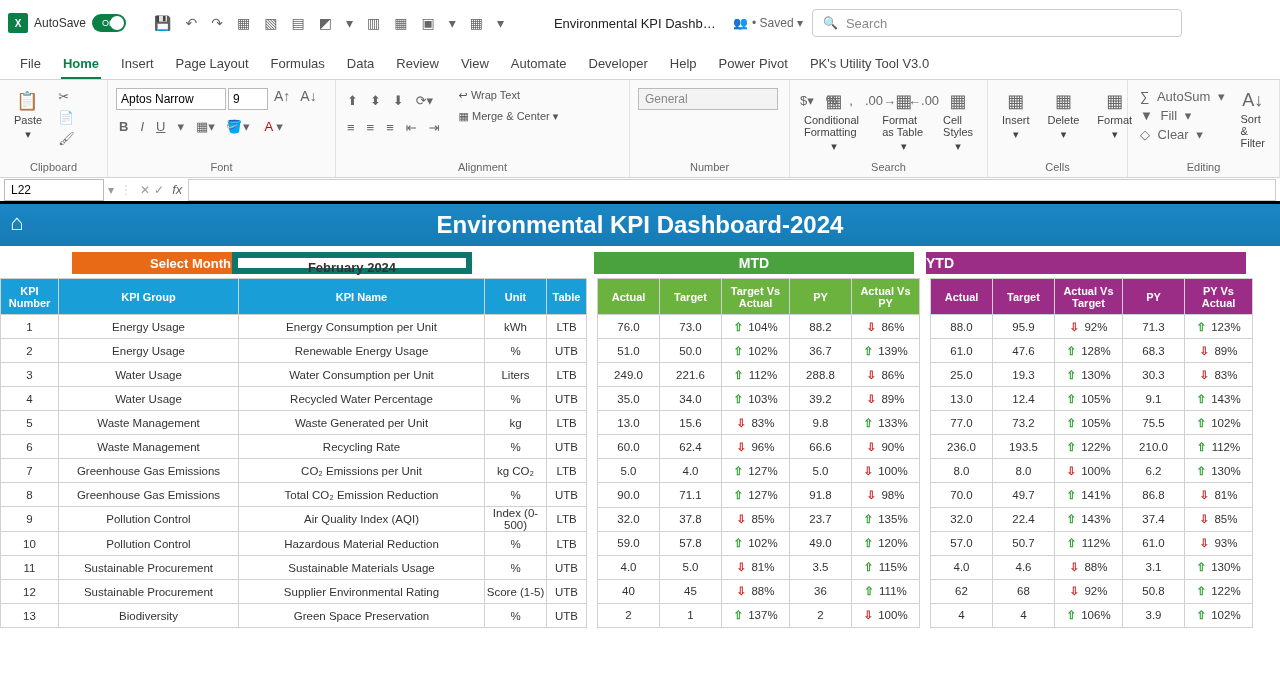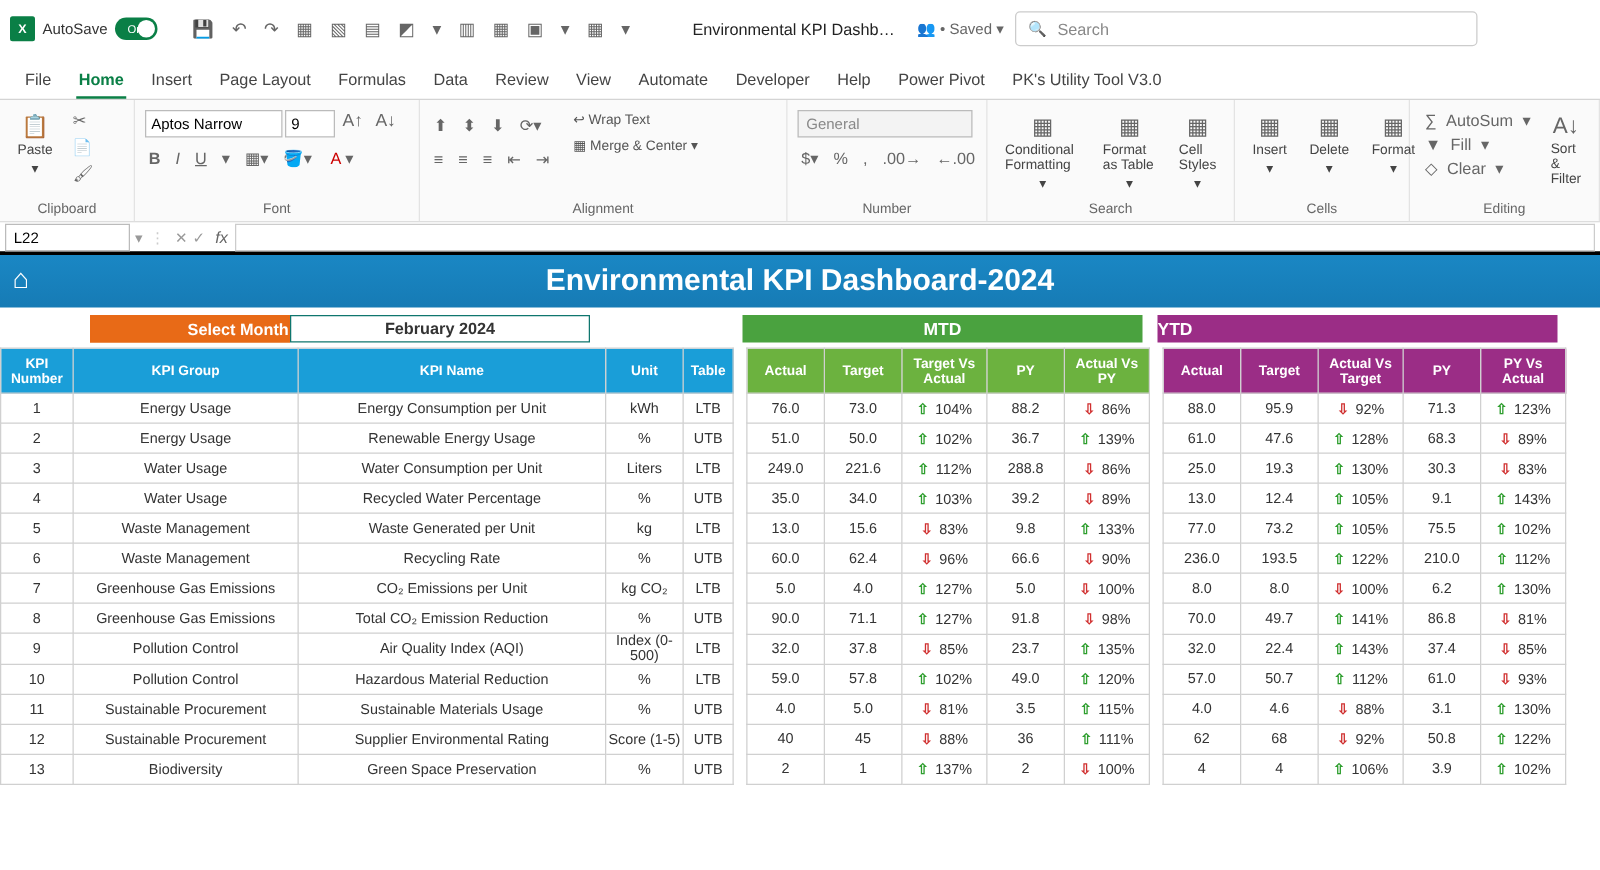--- a/index.html
+++ b/index.html
@@ -40,21 +40,21 @@
 .namebox { width:100px; height:22px; border:1px solid #bbb; margin:0 4px; padding:2px 6px; font-size:12px; }
 .fx-lbl { font-style:italic; color:#666; padding:0 6px; font-size:13px; }
 .fx-input { flex:1; height:22px; border:1px solid #ccc; margin-right:4px; background:#fff; }
 
 .sheet { position:relative; }
 .banner { height:42px; background:linear-gradient(#1a87c4,#167bb5); color:#fff; display:flex; align-items:center; justify-content:center; font-size:24px; font-weight:bold; }
 .home-ic { position:absolute; left:10px; top:6px; font-size:22px; color:#fff; }
 
 .month-row { display:flex; height:22px; margin-top:6px; }
 .sel-month { width:160px; margin-left:72px; background:#e86a17; color:#fff; text-align:right; font-size:13px; font-weight:600; line-height:22px; border:1px solid #e86a17; }
-.month-val { width:240px; background:#fff; border:1px solid #0f766e; text-align:center; font-size:13px; font-weight:600; line-height:20px; }
+.month-val { width:240px; background:#fff; border:6px solid #0f766e; text-align:center; font-size:13px; font-weight:600; line-height:20px; }
 .mtd-hdr { width:320px; margin-left:122px; background:#4aa23f; color:#fff; text-align:center; font-weight:bold; font-size:14px; line-height:22px; }
 .ytd-hdr { width:320px; margin-left:12px; background:#9b2d86; color:#fff; text-align:left; font-weight:bold; font-size:14px; line-height:22px; }
 
 .grid { display:flex; margin-top:4px; }
 .tbl { border-collapse:collapse; }
 .tbl th,.tbl td { border:1px solid #d0d0d0; text-align:center; font-size:11.5px; height:24px; vertical-align:middle; }
 .tbl th { height:36px; font-size:11px; font-weight:600; color:#fff; }
 .blue th { background:#1a9ed8; }
 .green th { background:#6cb23f; }
 .purp th { background:#9b2d86; }
@@ -168,21 +168,21 @@
         </div>
       </div>
       <div style="display:flex;flex-direction:column;gap:6px;margin-left:8px">
         <span class="ed-item">↩ <span>Wrap Text</span></span>
         <span class="ed-item">▦ <span>Merge &amp; Center</span> ▾</span>
       </div>
     </div>
     <div class="label">Alignment</div>
   </div>
   <div class="rgroup" style="width:160px">
-    <div class="body" style="flex-direction:column;gap:4px">
+    <div class="body" style="flex-direction:row;gap:19px">
       <input class="num-box" value="General" style="">
       <div class="row-icons">
         <span>$▾</span>
         <span>%</span>
         <span>,</span>
         <span>.00→</span>
         <span>←.00</span>
       </div>
     </div>
     <div class="label">Number</div>

